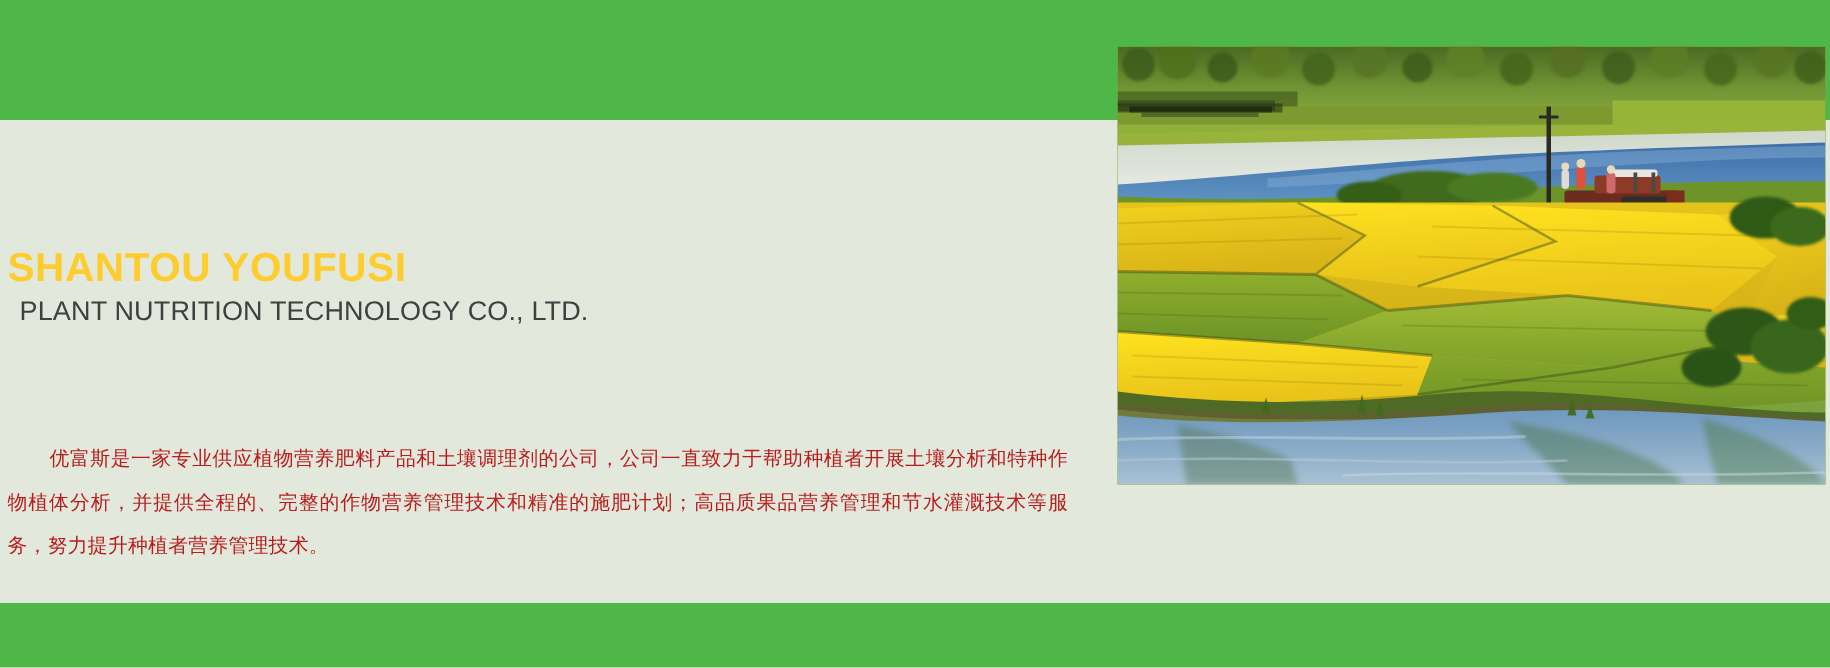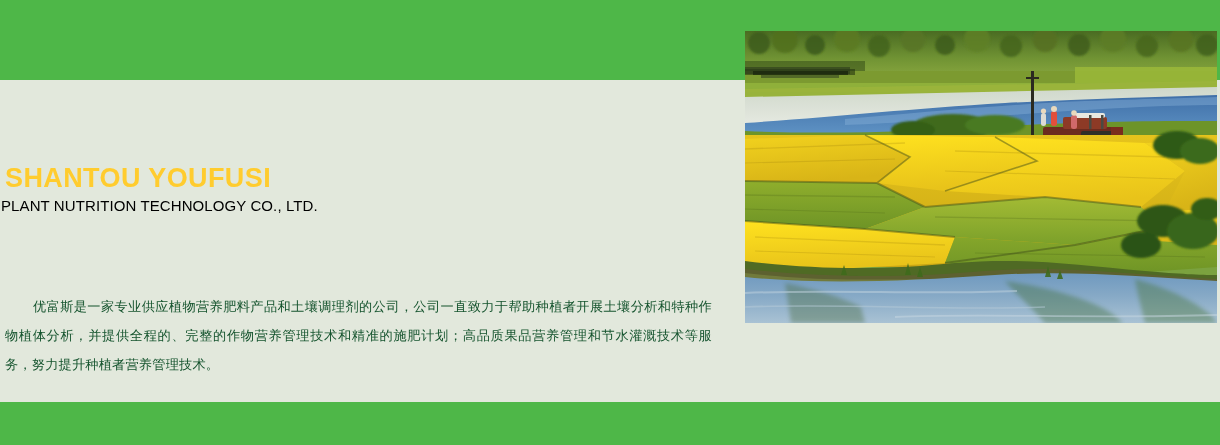--- a/index.html
+++ b/index.html
@@ -56,25 +56,25 @@
     font-size: 27px;
     font-weight: bold;
     letter-spacing: 0.4px;
     color: #ffcc2e;
     line-height: 1;
     white-space: nowrap;
   }
 
   .brand-sub {
     position: absolute;
-    left: 1px;
+    left: 13px;
     top: 118px;
-    font-size: 15px;
+    font-size: 18px;
     letter-spacing: 0.1px;
-    color: #000000;
+    color: #404040;
     line-height: 1;
     white-space: nowrap;
   }
 
   .brand-cn {
     position: absolute;
     left: 5px;
     top: 143px;
     font-size: 26px;
     color: #5cb441;
@@ -83,21 +83,21 @@
     font-family: "DejaVu Sans", "Liberation Sans", sans-serif;
   }
 
   .intro {
     position: absolute;
     left: 5px;
     top: 199px;
     width: 707px;
     font-size: 13.2px;
     line-height: 29px;
-    color: #14532d;
+    color: #b91c1c;
     text-align: justify;
     text-indent: 28px;
     font-family: "DejaVu Sans", "Liberation Sans", sans-serif;
     letter-spacing: 0.2px;
   }
 
   
   .hero {
     position: absolute;
     left: 745px;

